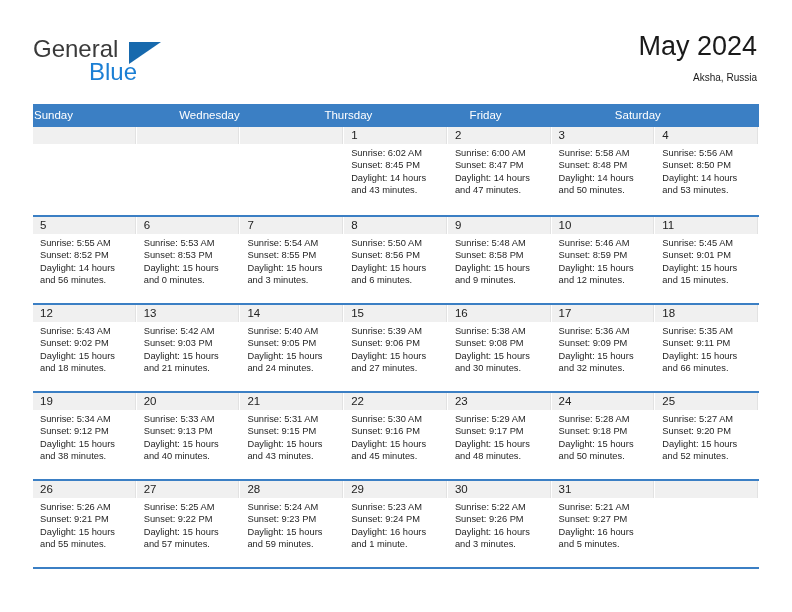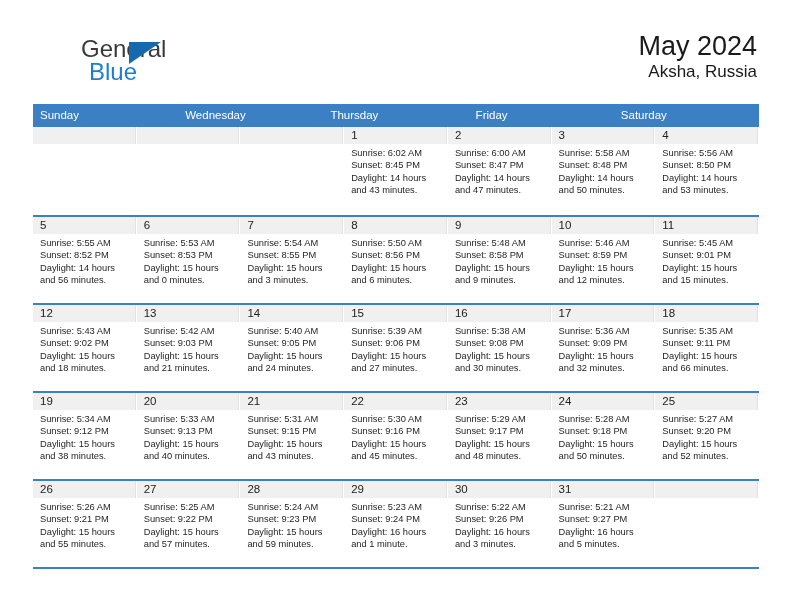--- a/index.html
+++ b/index.html
@@ -38,21 +38,20 @@
   }
   .logo-general {
     position: absolute;
     left: 0;
     top: 0;
     font-size: 24px;
     color: #3a3a3a;
     letter-spacing: 0px;
     line-height: 26px;
     font-family: "Liberation Sans", sans-serif;
-    margin-left: 48px;
   }
   .logo-blue {
     position: absolute;
     left: 56px;
     top: 23px;
     font-size: 24px;
     color: #1b7fd4;
     line-height: 26px;
     font-family: "Liberation Sans", sans-serif;
   }
@@ -72,44 +71,45 @@
     top: 30px;
     text-align: right;
   }
   .cal-title {
     font-size: 27px;
     color: #1a1a1a;
     line-height: 32px;
     white-space: nowrap;
   }
   .cal-subtitle {
-    font-size: 17px;
+    font-size: 10px;
     color: #1a1a1a;
     line-height: 20px;
+    margin-top: 6px;
     white-space: nowrap;
   }
 
   
   .calendar {
     position: absolute;
     left: 33px;
     top: 104px;
     width: 726px;
   }
   .dow-row {
     display: flex;
     background: #3b7fc4;
     height: 23px;
   }
   .dow-cell {
     flex: 1 1 0;
     color: #ffffff;
     font-size: 11.5px;
     line-height: 23px;
-    padding-left: 7px;
+    padding-left: 1px;
     box-sizing: border-box;
     white-space: nowrap;
   }
 
   .week-row {
     display: flex;
     border-top: 2px solid #3b7fc4;
     height: 88px;
     box-sizing: border-box;
   }

